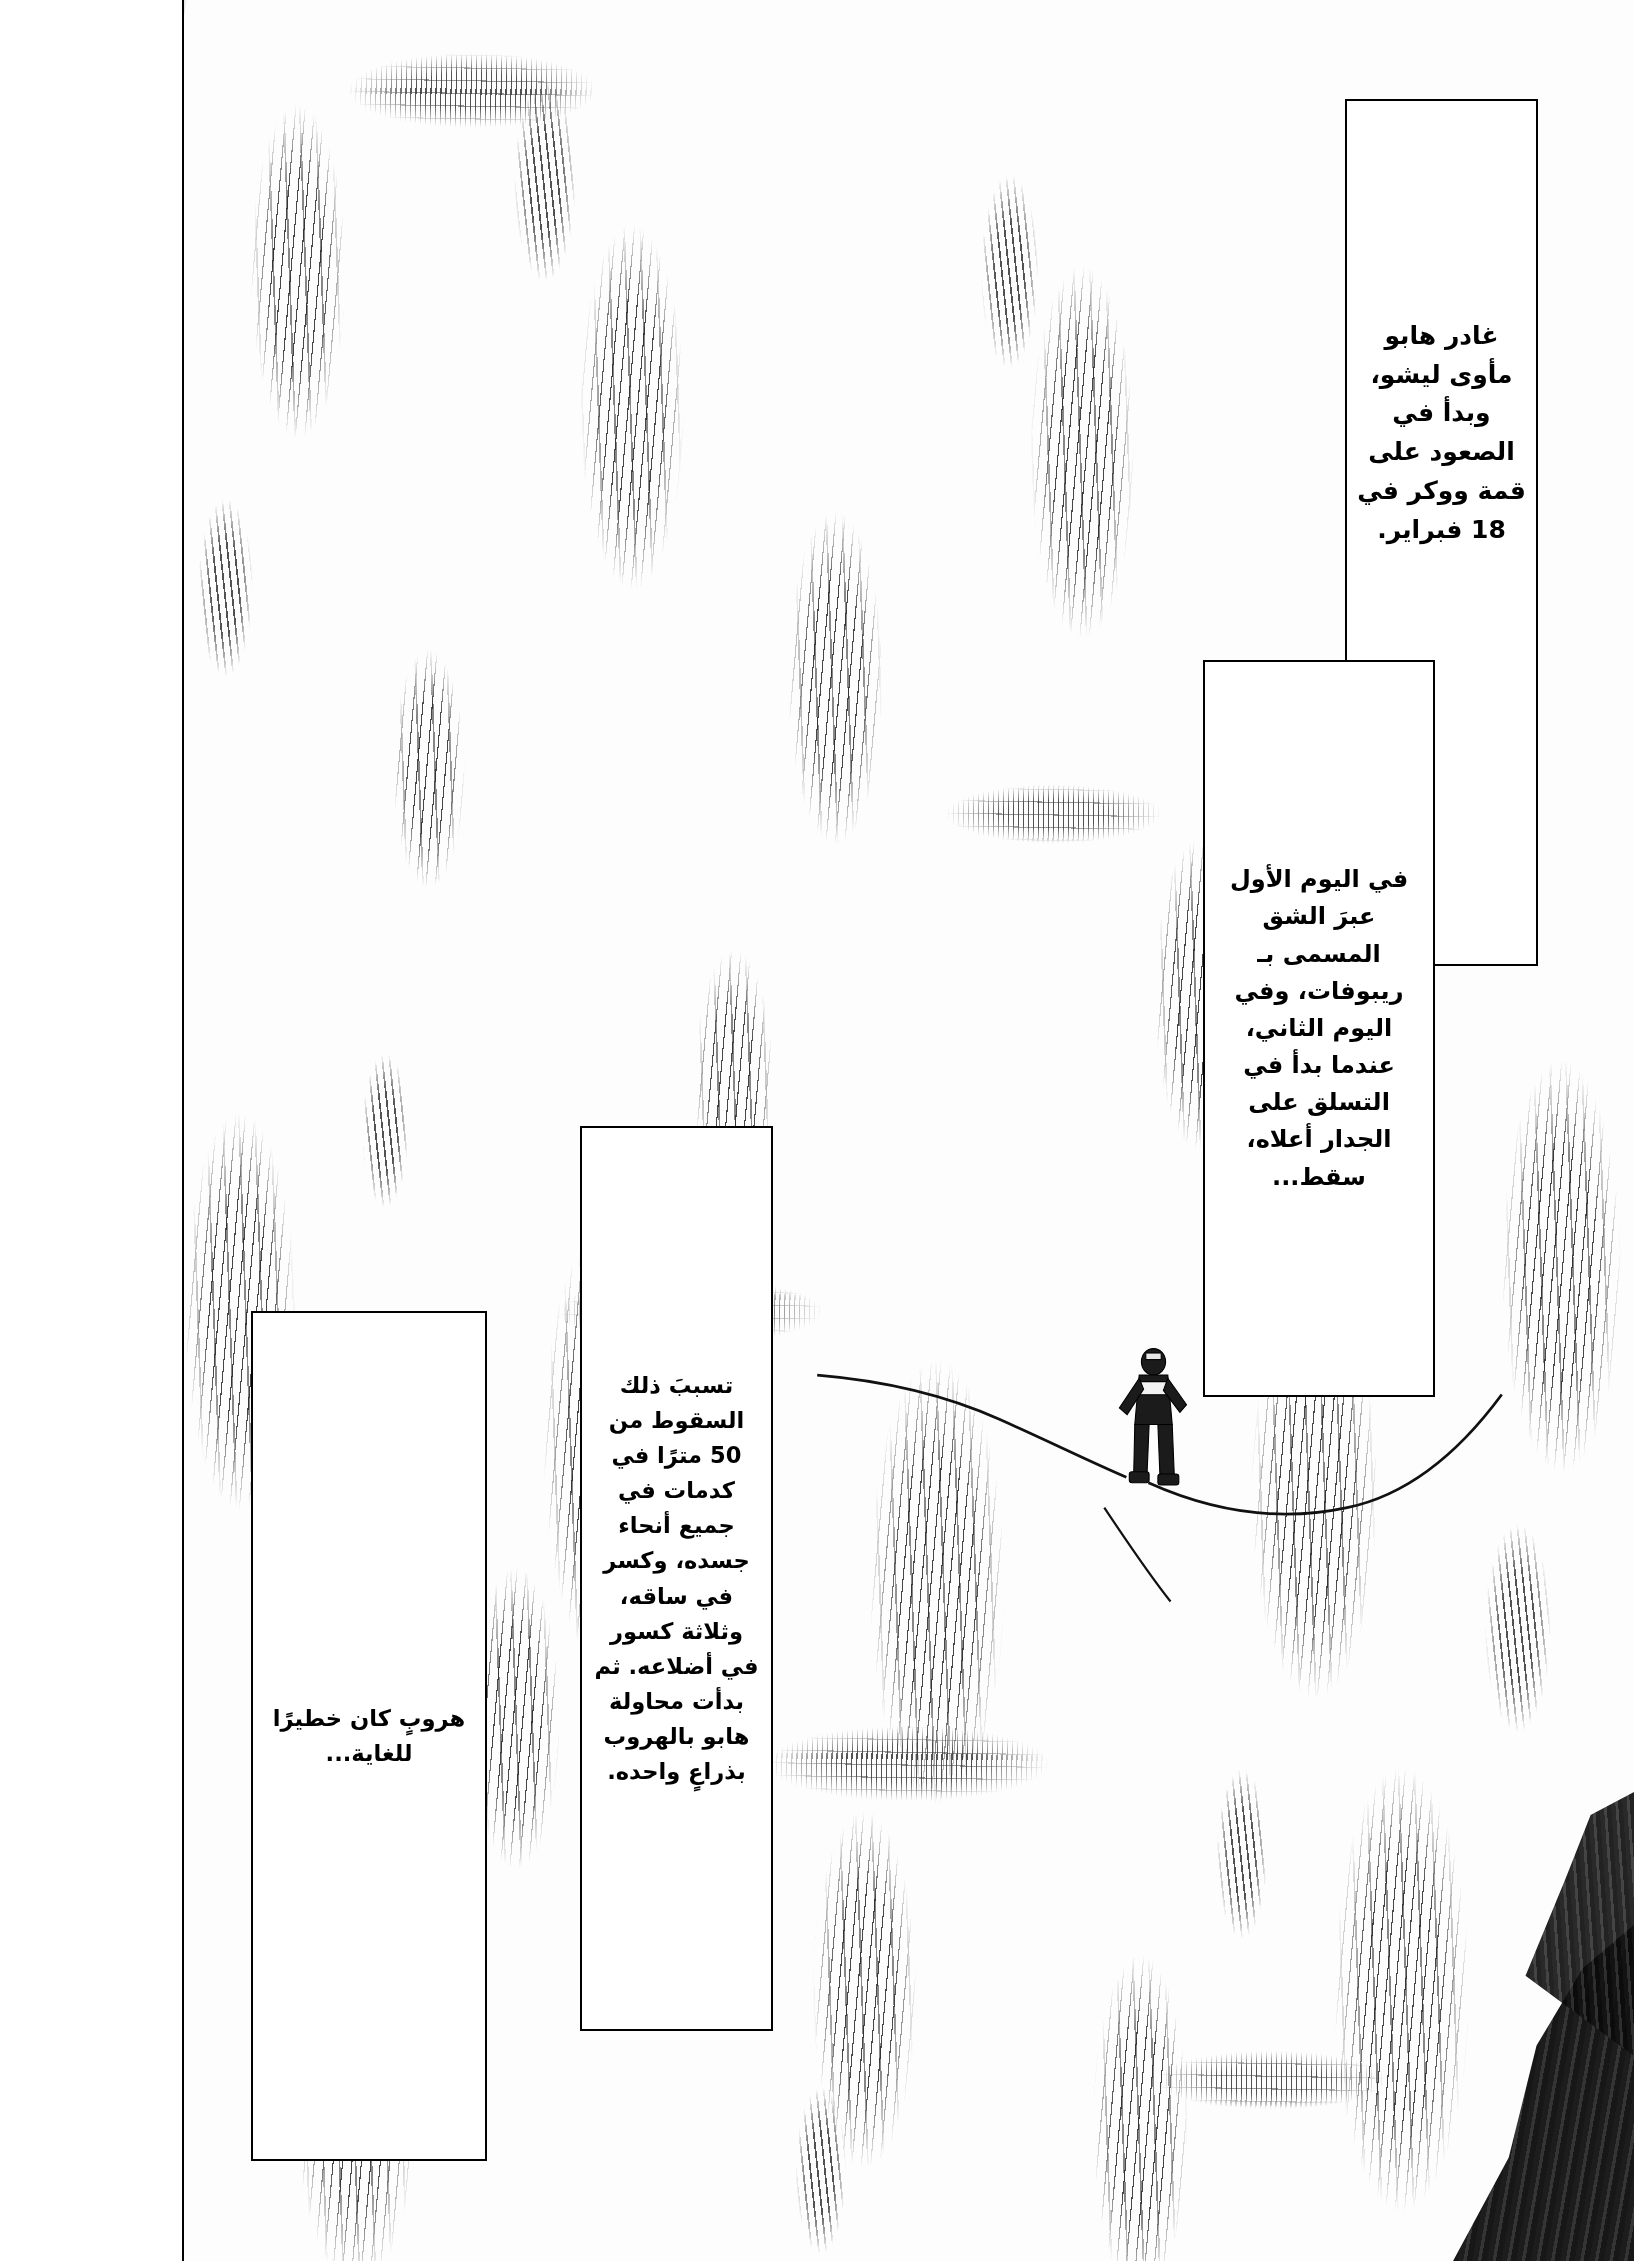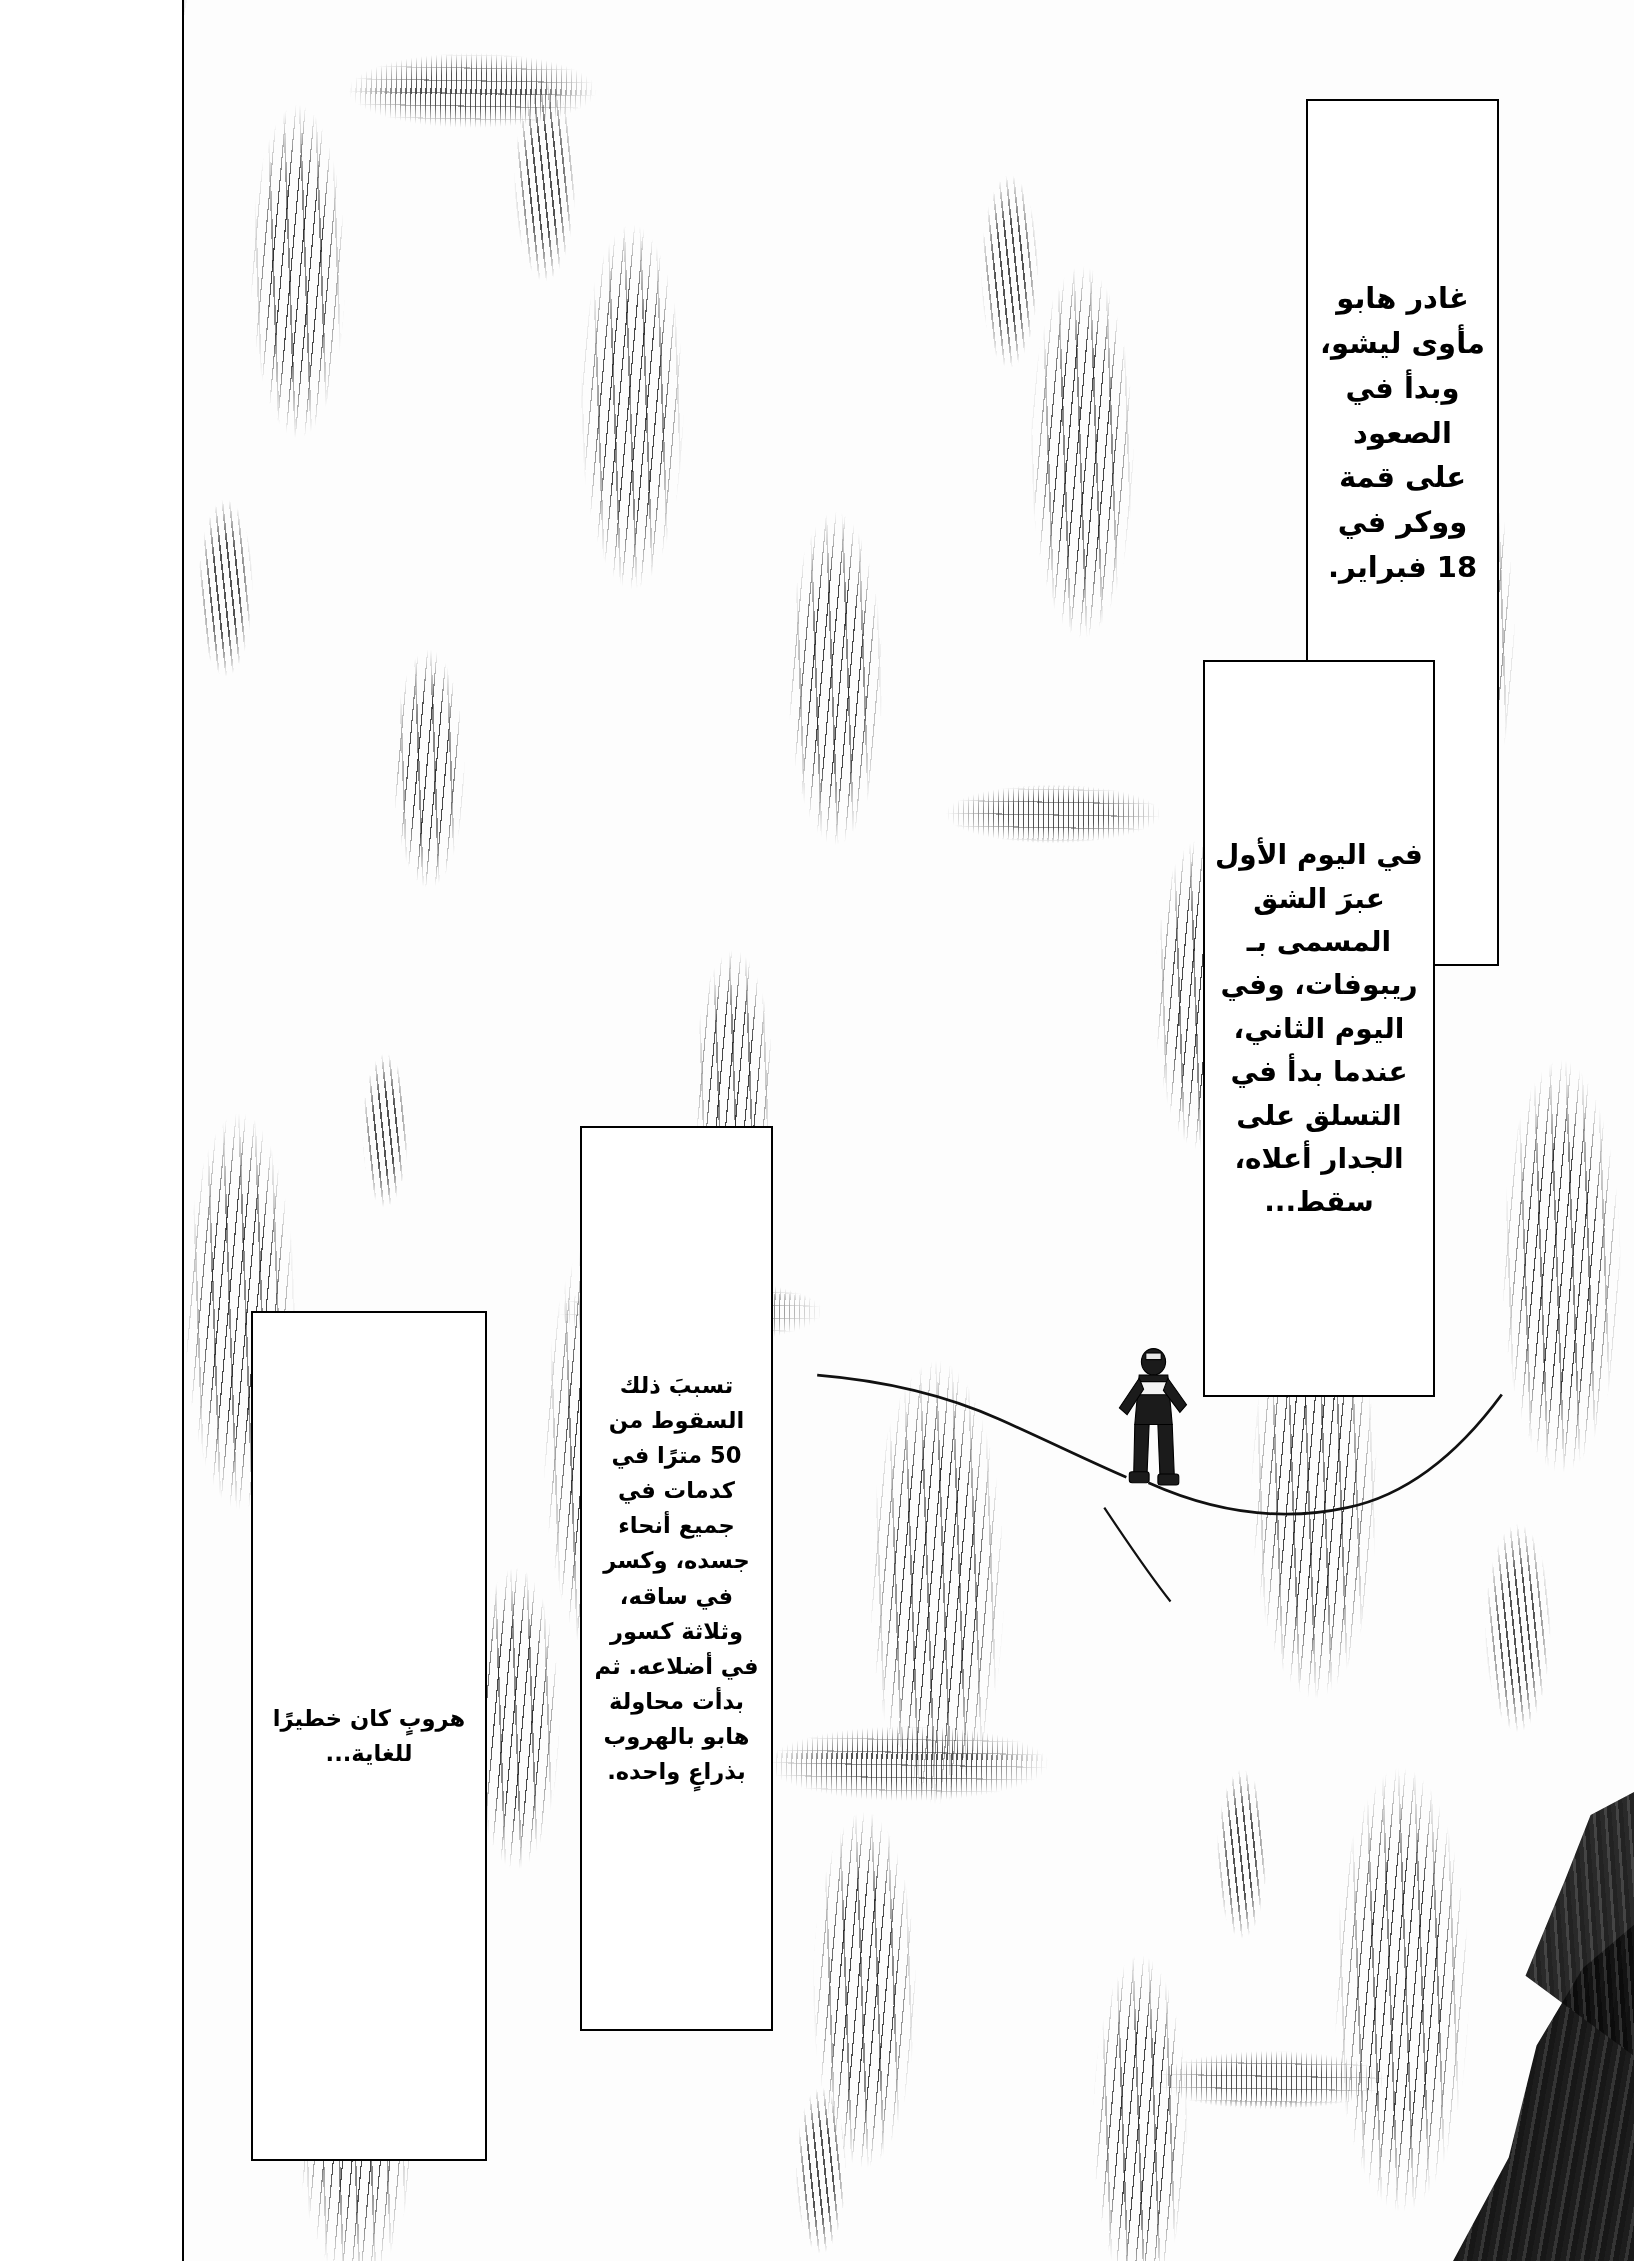--- a/index.html
+++ b/index.html
@@ -181,23 +181,23 @@
     color:#000;
     font-weight:700;
     line-height:1.55;
     letter-spacing:0px;
     display:flex;
     align-items:center;
     justify-content:center;
     padding:12px 10px;
   }
   .cap span{display:block;width:100%;}
-  #cap1{ left:1306px; top:99px;  width:193px;  height:867px; font-size:29px; }
+  #cap1{ left:1345px; top:99px;  width:193px;  height:867px; font-size:25px; }
   #cap1 span{ padding-bottom:199px; }
-  #cap2{ left:1203px; top:660px; width:232px;  height:737px; font-size:28px; }
+  #cap2{ left:1203px; top:660px; width:232px;  height:737px; font-size:24px; }
   #cap3{ left:580px; top:1126px; width:193px;  height:905px; font-size:22.6px; }
   #cap4{ left:251px;  top:1311px; width:236px;  height:850px; font-size:22.6px; }
 </style>
 </head>
 <body>
 
 <div id="page">
 
   <div class="art">
     <div class="left-gutter"></div>

